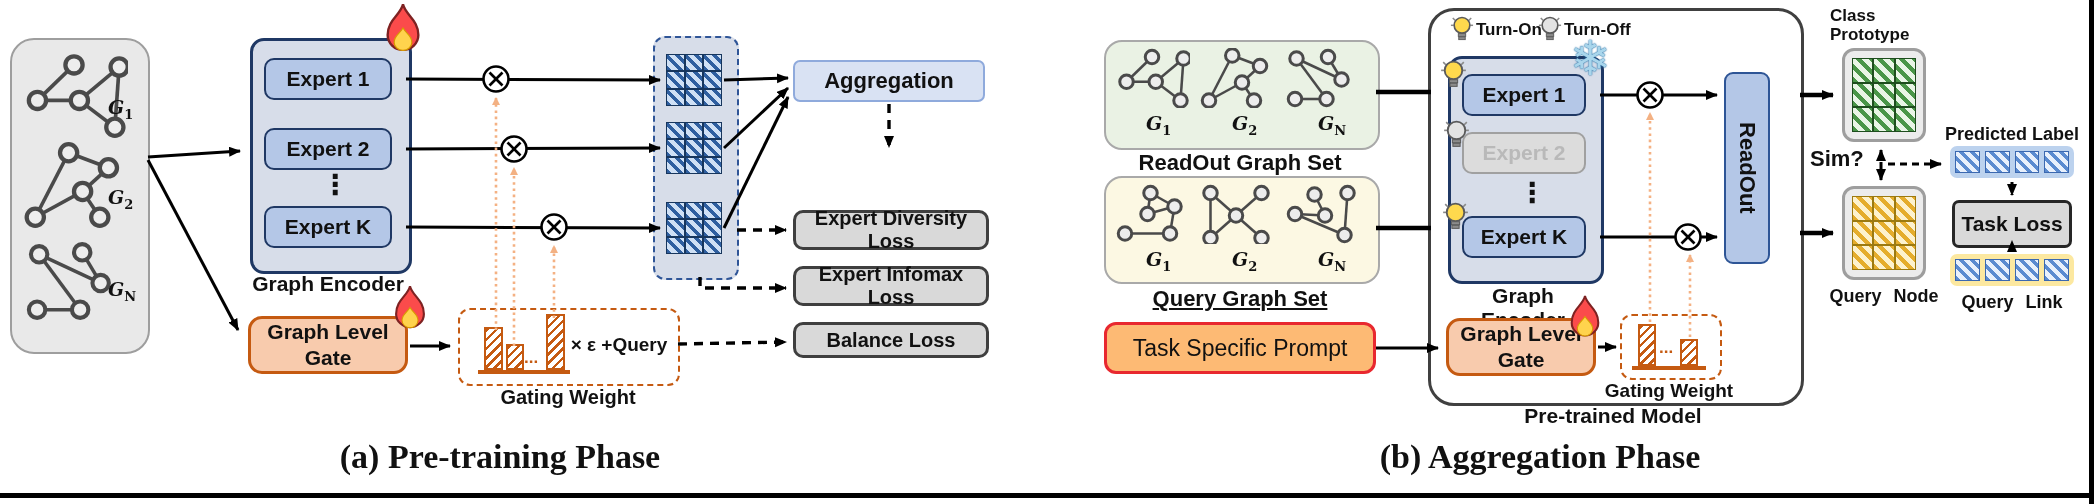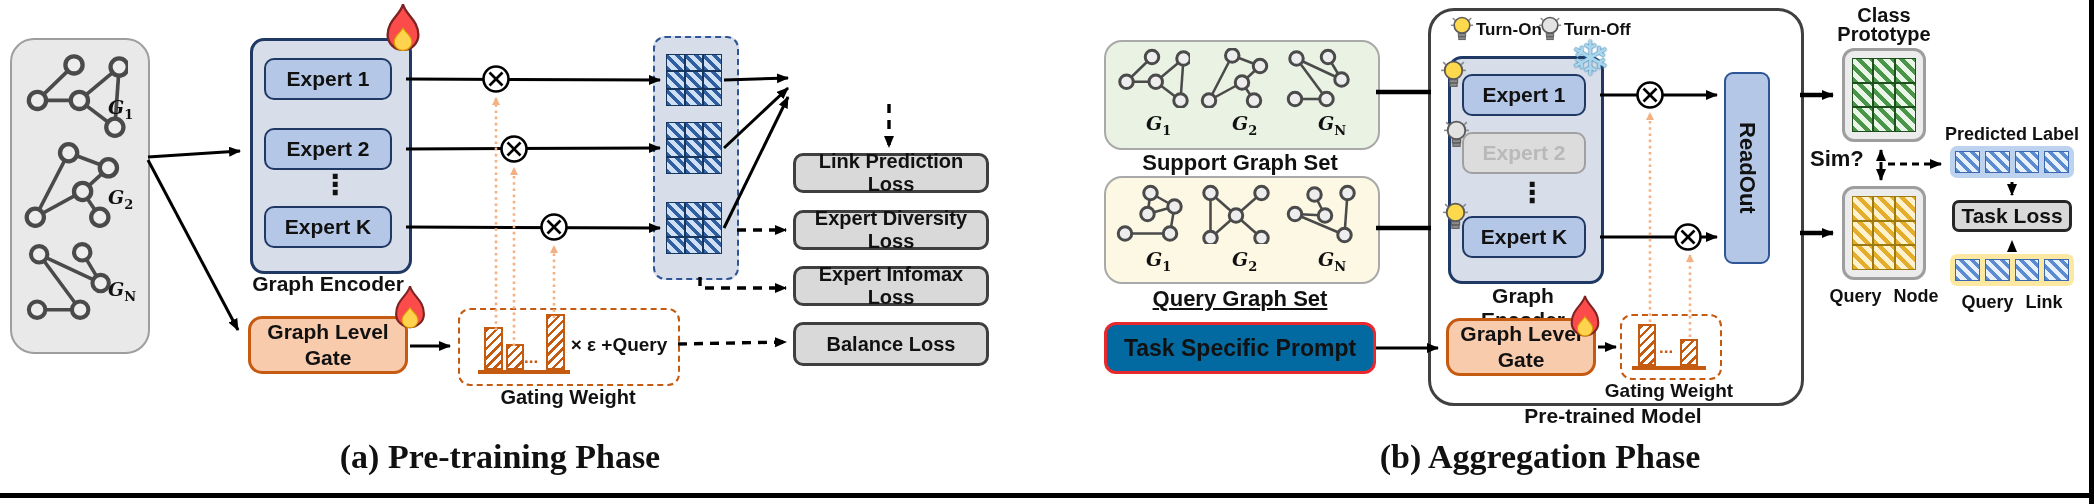--- a/index.html
+++ b/index.html
@@ -20,21 +20,21 @@
   .matrix{display:grid;grid-template-columns:repeat(3,1fr);grid-template-rows:repeat(3,1fr);}
   .matrix>div{border:1.3px solid #17365d;background:repeating-linear-gradient(45deg,#2f5fa0 0 3.5px,#cfe0f5 3.5px 8px);}
   .matrix.green>div{border-color:#1e4d1e;background:repeating-linear-gradient(45deg,#4a9648 0 4px,#e9f5e6 4px 9px);}
   .matrix.yellow>div{border-color:#9c7a10;background:repeating-linear-gradient(45deg,#e5ad2c 0 4px,#fdf2cd 4px 9px);}
   .gwbox{background:#fff;border:2.5px dashed #c55a11;border-radius:12px;}
   .bar{background:repeating-linear-gradient(135deg,#c55a11 0 2.5px,#fff 2.5px 6.5px);border:2px solid #c55a11;box-sizing:border-box;}
   .baseline{background:#c55a11;}
   
   .setg{background:#eaf2e4;border:2.5px solid #a9a9a9;border-radius:18px;}
   .setq{background:#fcf8e3;border:2.5px solid #a9a9a9;border-radius:18px;}
-  .prompt{background:#0369a1;border:3px solid #e8282f;border-radius:12px;font-size:23px;font-weight:bold;}
+  .prompt{background:#fdba74;border:3px solid #e8282f;border-radius:12px;font-size:23px;font-weight:normal;}
   .ptm{background:#fff;border:3.5px solid #404040;border-radius:26px;}
   .readout{background:#b4c7e7;border:2.5px solid #2e5596;border-radius:9px;writing-mode:vertical-rl;
            font-size:22px;font-weight:bold;display:flex;align-items:center;justify-content:center;}
   .protobox{background:#ececec;border:3px solid #9e9e9e;border-radius:12px;box-sizing:border-box;padding:7px;}
   .strip{border-radius:7px;display:flex;gap:5px;padding:5px;box-sizing:border-box;}
   .strip.blue{background:#bcd2ee;}
   .strip.yellow{background:#fce8a0;}
   .lcell{flex:1;border:1.8px solid #3b68b0;background:repeating-linear-gradient(45deg,#5b8bd0 0 3.5px,#e8f0fc 3.5px 8px);}
   .taskloss{background:#d9d9d9;border:3px solid #262626;border-radius:7px;font-size:21px;font-weight:bold;}
   .caption{font-family:"Liberation Serif","DejaVu Serif",serif;font-size:34px;font-weight:bold;text-align:center;}
@@ -151,30 +151,30 @@
       <div></div>
       <div></div>
       <div></div>
       <div></div>
       <div></div>
       <div></div>
       <div></div>
       <div></div>
     </div>
 
-  <div class="abs bx loss" style="left:793px;top:153px;width:196px;height:40px;">
-      <span>Link Prediction Loss</span>
+  <div class="abs bx aggbox" style="left:793px;top:60px;width:192px;height:42px;">
+      <span>Aggregation</span>
     </div>
   <div class="abs bx loss" style="left:793px;top:210px;width:196px;height:40px;">
       <span>Expert Diversity Loss</span>
     </div>
   <div class="abs bx loss" style="left:793px;top:266px;width:196px;height:40px;">
       <span>Expert Infomax Loss</span>
     </div>
-  <div class="abs bx loss" style="left:793px;top:322px;width:196px;height:44px;">
+  <div class="abs bx loss" style="left:793px;top:322px;width:196px;height:36px;">
       <span>Balance Loss</span>
     </div>
 
   <div class="abs caption" style="left:230px;top:438px;width:540px;">(a) Pre-training Phase</div>
 
   <div class="abs setg" style="left:1104px;top:40px;width:272px;height:106px;"></div>
   <svg class="abs gsvg" style="left:1114px;top:48px" width="76" height="60" viewBox="0 0 100 80">
     <line x1="16" y1="45" x2="50" y2="12"></line>
       <line x1="16" y1="45" x2="55" y2="45"></line>
       <line x1="55" y1="45" x2="92" y2="14"></line>
@@ -205,21 +205,21 @@
       <line x1="16" y1="14" x2="56" y2="68"></line>
     <circle cx="16" cy="14" r="9"></circle>
       <circle cx="58" cy="12" r="9"></circle>
       <circle cx="76" cy="42" r="9"></circle>
       <circle cx="14" cy="68" r="9"></circle>
       <circle cx="56" cy="68" r="9"></circle>
   </svg>
   <span class="abs gl" style="left:1146px;top:112px"><i>G</i><sub>1</sub></span>
   <span class="abs gl" style="left:1232px;top:112px"><i>G</i><sub>2</sub></span>
   <span class="abs gl" style="left:1318px;top:112px"><i>G</i><sub>N</sub></span>
-  <div class="abs setlabel" style="left:1104px;top:150px;width:272px;">Support Graph Set</div>
+  <div class="abs setlabel" style="left:1104px;top:150px;width:272px;">ReadOut Graph Set</div>
 
   <div class="abs setq" style="left:1104px;top:176px;width:272px;height:104px;"></div>
   <svg class="abs gsvg" style="left:1114px;top:184px" width="76" height="60" viewBox="0 0 100 80">
     <line x1="48" y1="12" x2="80" y2="30"></line>
       <line x1="48" y1="12" x2="44" y2="40"></line>
       <line x1="44" y1="40" x2="80" y2="30"></line>
       <line x1="80" y1="30" x2="74" y2="66"></line>
       <line x1="14" y1="66" x2="74" y2="66"></line>
     <circle cx="48" cy="12" r="9"></circle>
       <circle cx="80" cy="30" r="9"></circle>
@@ -290,21 +290,21 @@
       </div>
   </div>
 
   <div class="abs gwbox" style="left:1620px;top:314px;width:98px;height:62px;"></div>
   <div class="abs bar" style="left:1638px;top:324px;width:18px;height:42px;"></div>
   <div class="abs hdots" style="left:1659px;top:338px;">...</div>
   <div class="abs bar" style="left:1680px;top:339px;width:18px;height:27px;"></div>
   <div class="abs baseline" style="left:1632px;top:366px;width:74px;height:3.5px;"></div>
   <div class="abs bold" style="left:1604px;top:380px;width:130px;text-align:center;font-size:19px;">Gating Weight</div>
 
-  <div class="abs bold" style="left:1830px;top:6px;width:108px;text-align:center;font-size:20px;line-height:19px;">
+  <div class="abs bold" style="left:1830px;top:6px;width:108px;text-align:left;font-size:17px;line-height:19px;">
     <div>Class</div>
       <div>Prototype</div>
   </div>
   <div class="abs protobox" style="left:1842px;top:48px;width:84px;height:94px;">
     <div class="matrix green" style="width:100%;height:100%;">
         <div></div>
         <div></div>
         <div></div>
         <div></div>
         <div></div>
@@ -330,21 +330,21 @@
   </div>
   <div class="abs bold wsp" style="left:1824px;top:286px;width:120px;text-align:center;font-size:18px;">Query Node</div>
 
   <div class="abs bold" style="left:1944px;top:124px;width:136px;text-align:center;font-size:18px;">Predicted Label</div>
   <div class="abs strip blue" style="left:1950px;top:146px;width:124px;height:32px;">
       <div class="lcell"></div>
       <div class="lcell"></div>
       <div class="lcell"></div>
       <div class="lcell"></div>
     </div>
-  <div class="abs bx taskloss" style="left:1952px;top:200px;width:120px;height:32px;justify-content:center;">
+  <div class="abs bx taskloss" style="left:1952px;top:200px;width:120px;height:48px;justify-content:center;">
       <span>Task Loss</span>
     </div>
   <div class="abs strip yellow" style="left:1950px;top:254px;width:124px;height:32px;">
       <div class="lcell"></div>
       <div class="lcell"></div>
       <div class="lcell"></div>
       <div class="lcell"></div>
     </div>
   <div class="abs bold wsp" style="left:1944px;top:292px;width:136px;text-align:center;font-size:18px;">Query Link</div>
 

